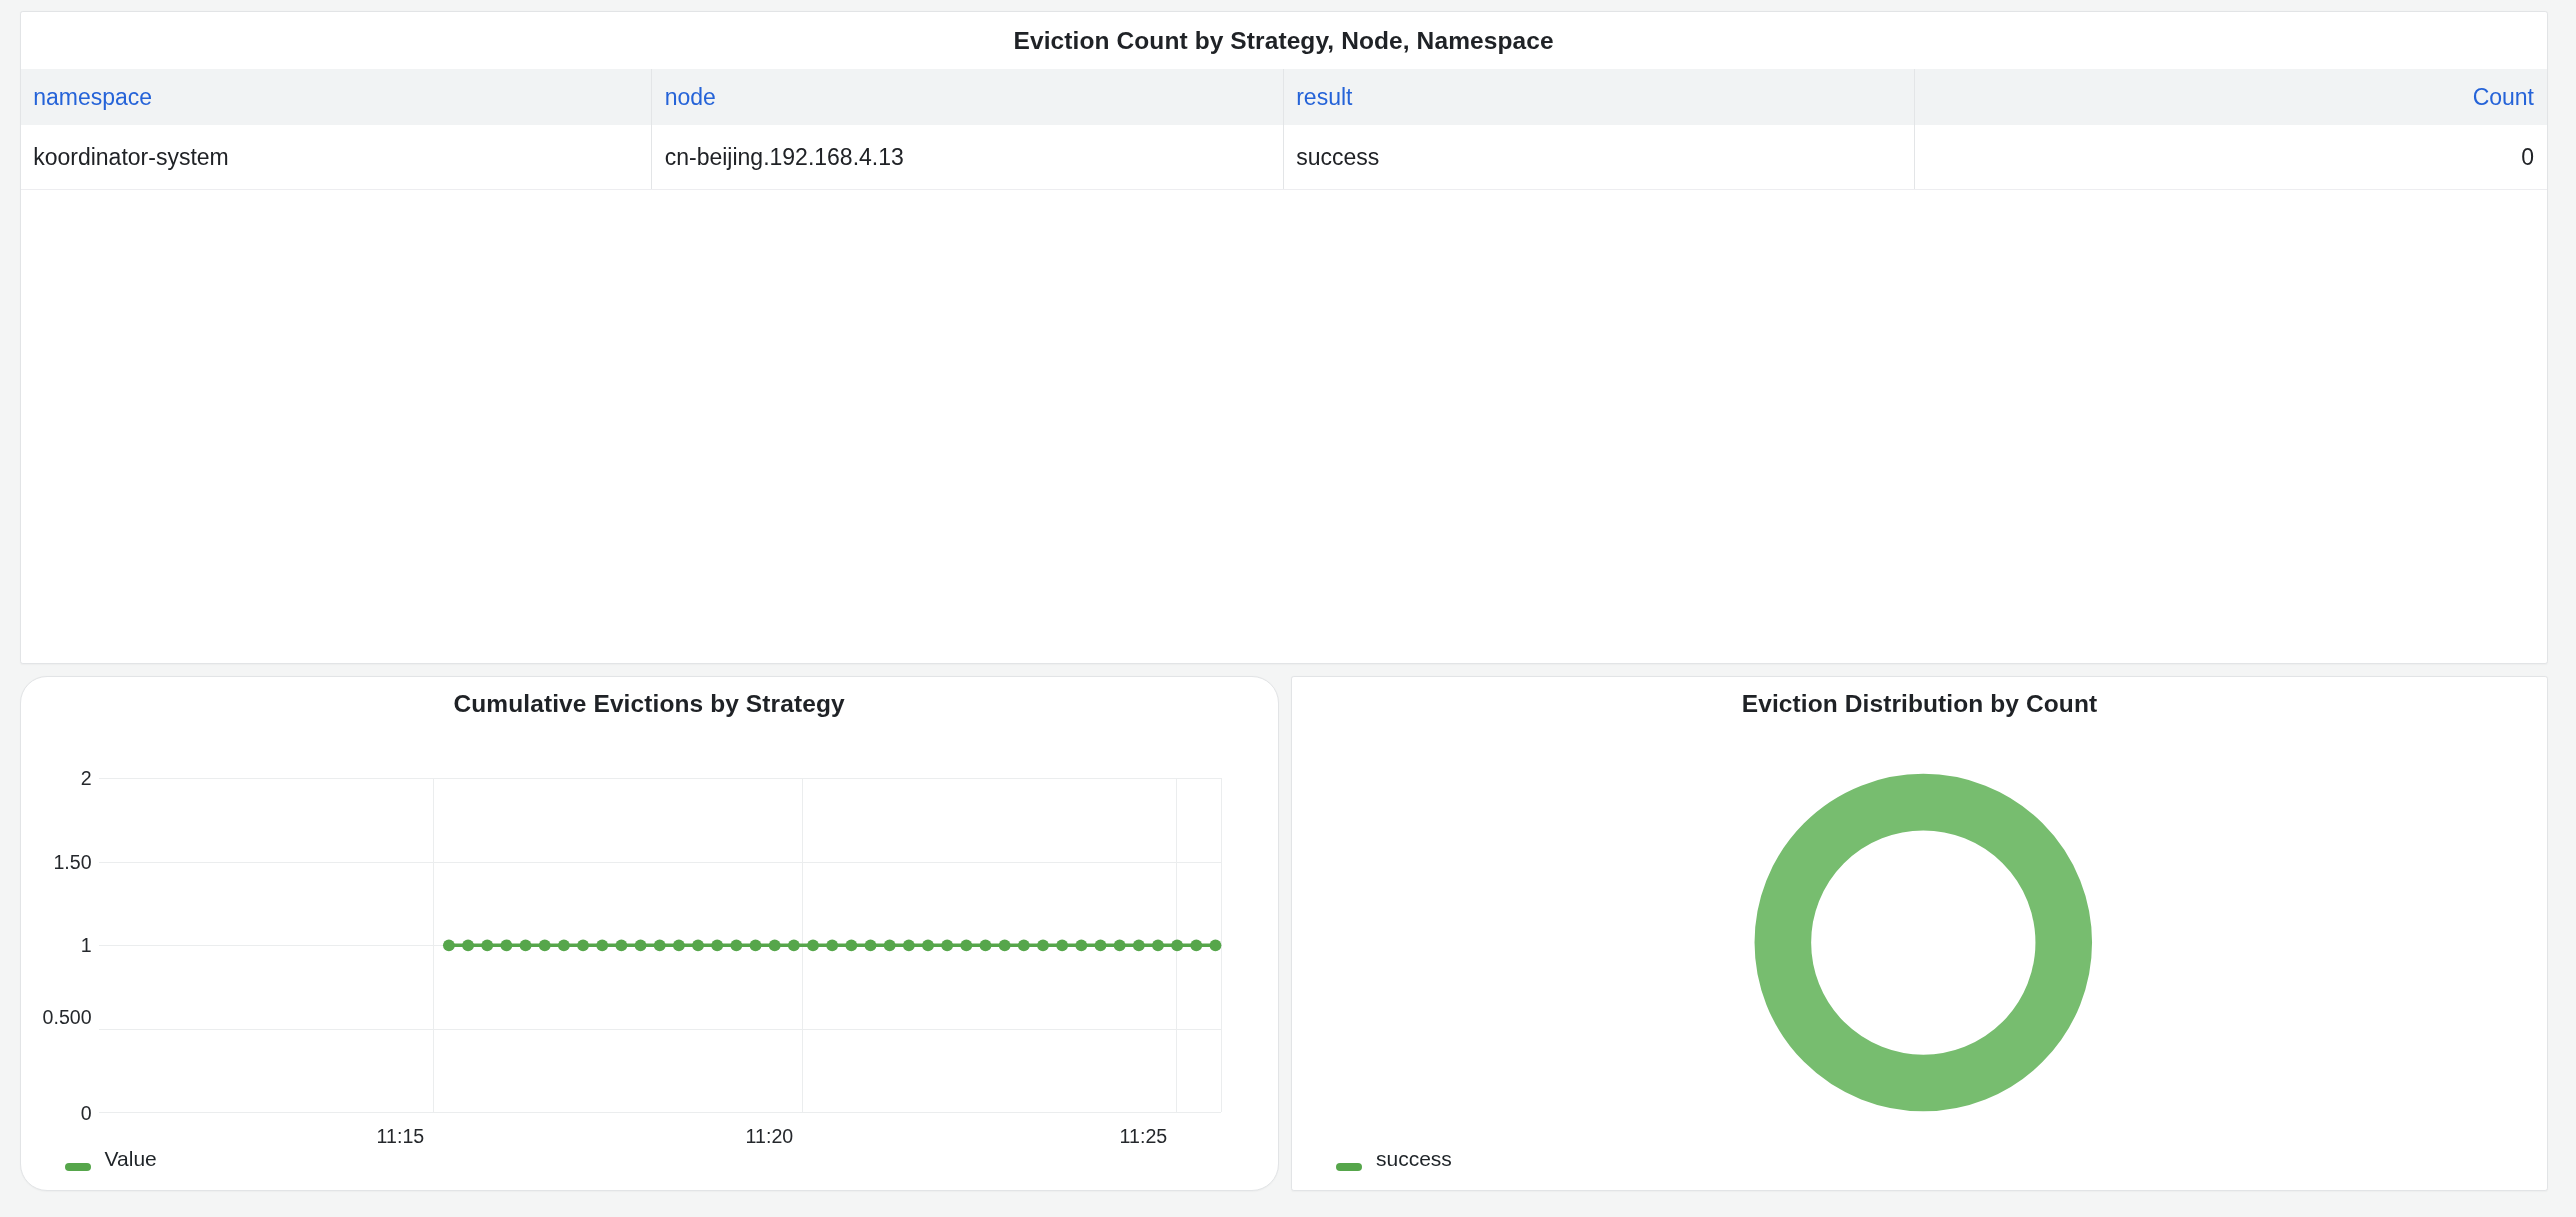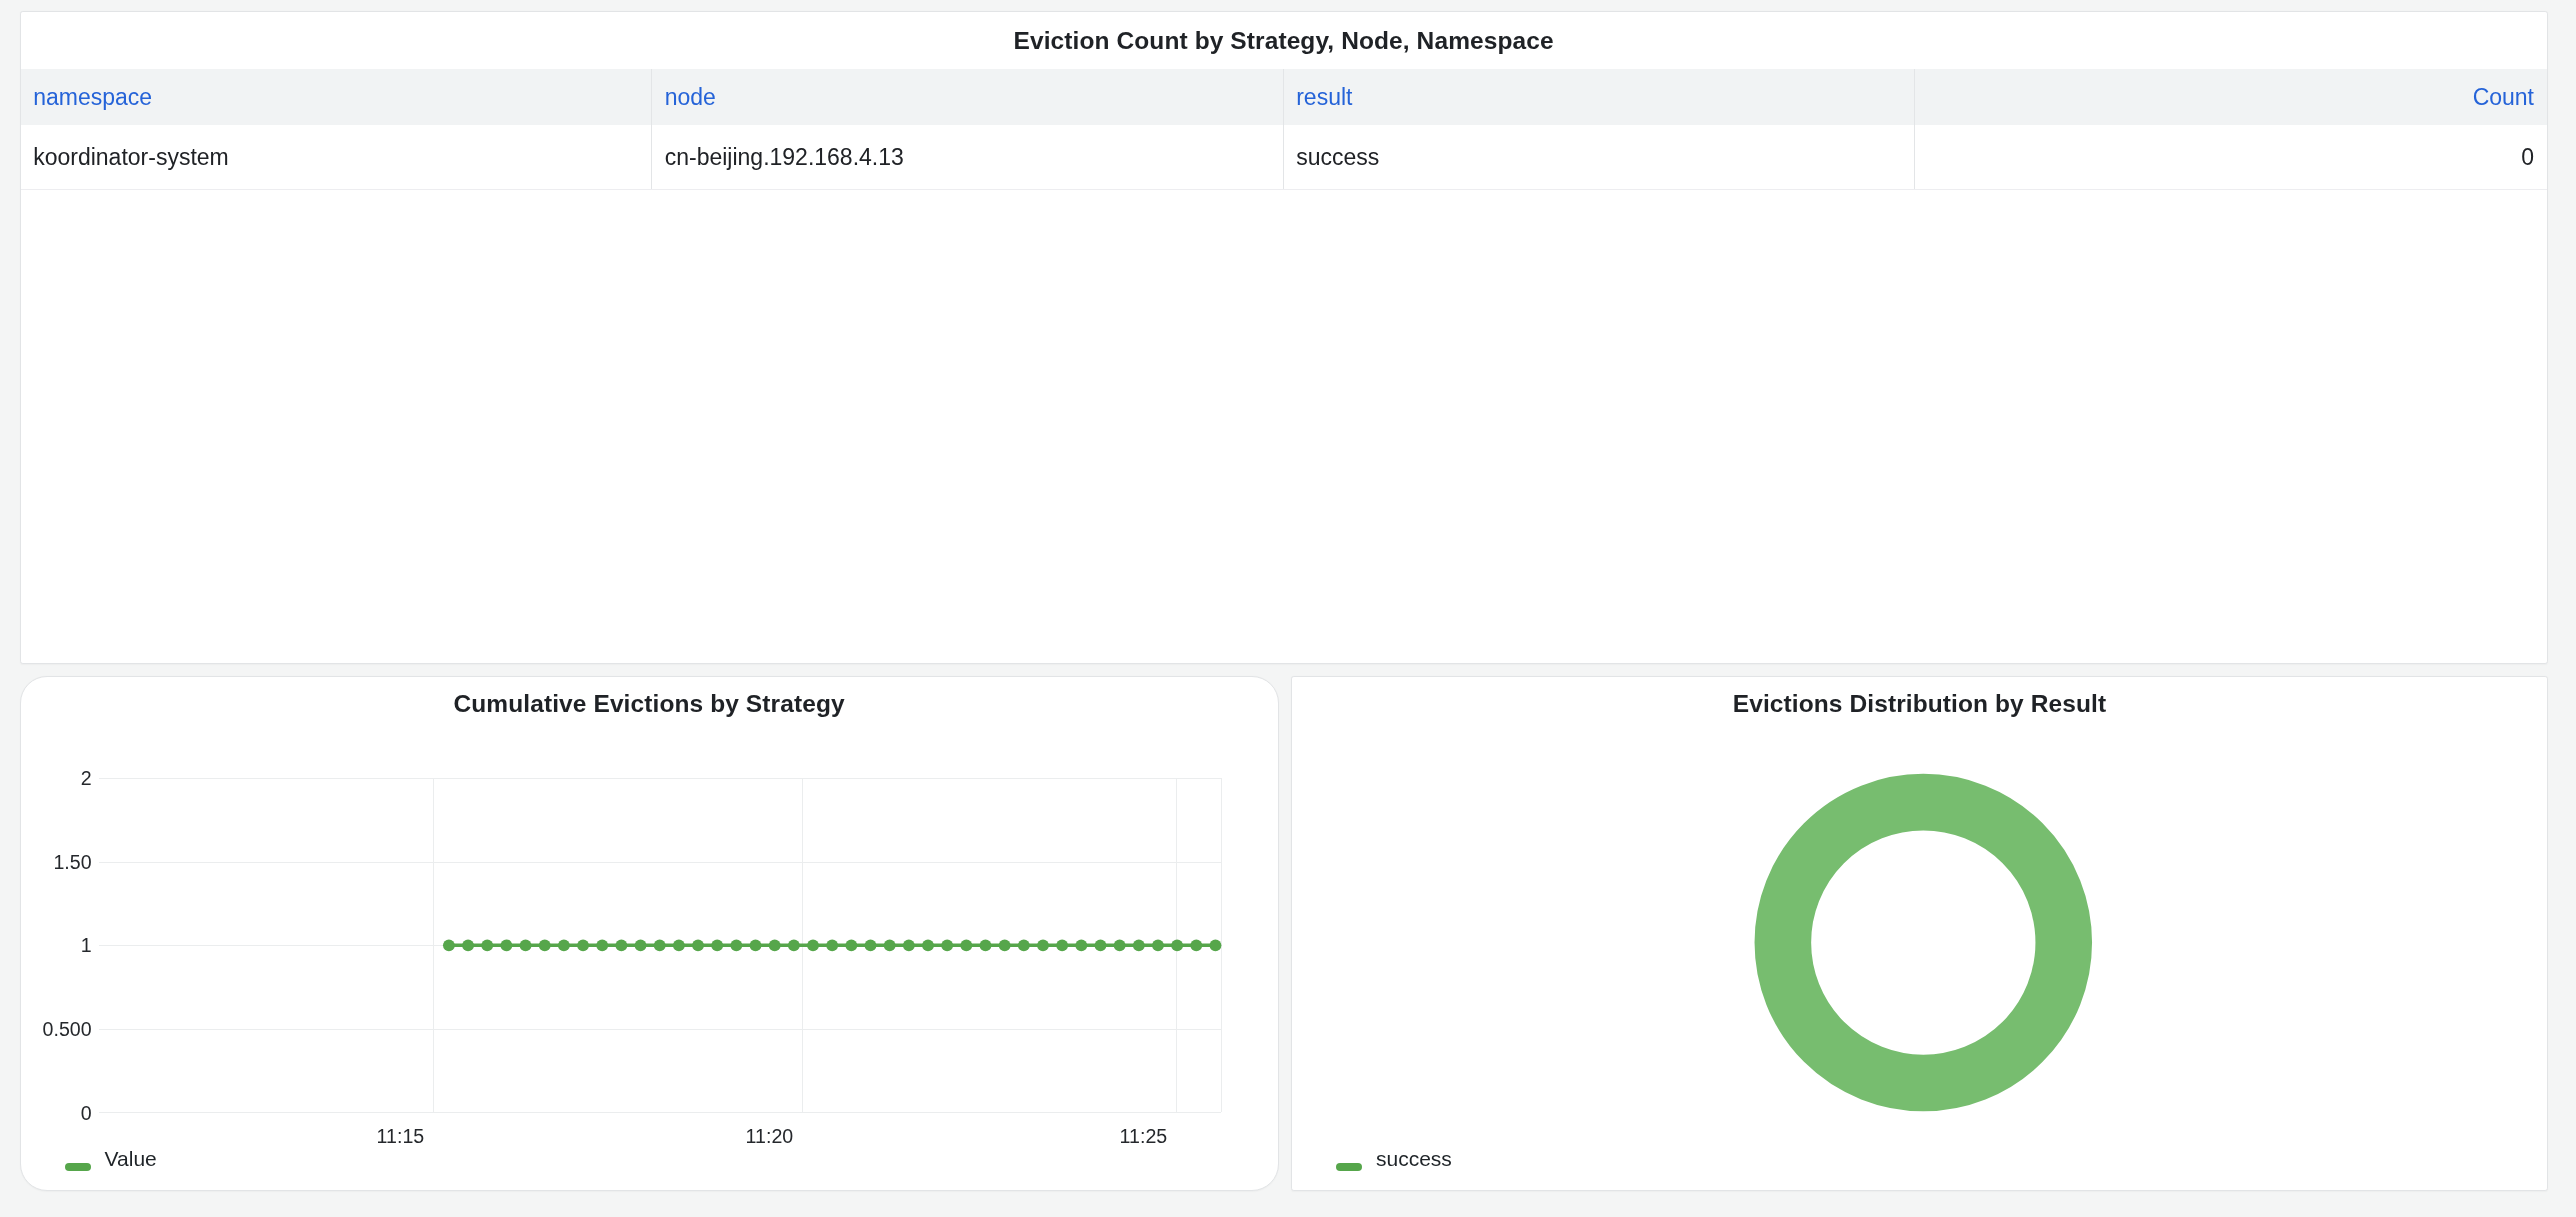--- a/index.html
+++ b/index.html
@@ -103,21 +103,21 @@
       <div class="gridline-h" style="left: 78px; top: 268px; width: 1122px;"></div>
       <div class="gridline-h" style="left: 78px; top: 185px; width: 1122px;"></div>
       <div class="gridline-h" style="left: 78px; top: 101px; width: 1122px;"></div>
       <div class="gridline-v" style="left: 412px; top: 101px; height: 334px;"></div>
       <div class="gridline-v" style="left: 781px; top: 101px; height: 334px;"></div>
       <div class="gridline-v" style="left: 1155px; top: 101px; height: 334px;"></div>
       <div class="gridline-v" style="left: 1200px; top: 101px; height: 334px;"></div>
     </div>
   <div id="line-yticks">
       <div class="ytick" style="top: 424px;">0</div>
-      <div class="ytick" style="top: 340px;">0.500</div>
+      <div class="ytick" style="top: 328px;">0.500</div>
       <div class="ytick" style="top: 256px;">1</div>
       <div class="ytick" style="top: 173px;">1.50</div>
       <div class="ytick" style="top: 89px;">2</div>
     </div>
   <div id="line-xticks">
       <div class="xtick" style="left: 412px; top: 447px;">11:15</div>
       <div class="xtick" style="left: 781px; top: 447px;">11:20</div>
       <div class="xtick" style="left: 1155px; top: 447px;">11:25</div>
     </div>
 
@@ -166,21 +166,21 @@
       <circle cx="1709" cy="384" r="8.5" fill="#56a64b"></circle>
     </svg>
 
   <div class="legend">
     <span class="legend-swatch" style="background: rgb(86, 166, 75);"></span>
     <span class="legend-label">Value</span>
   </div>
 </div>
 
 <div class="panel" id="donut-panel">
-  <div class="panel-title">Evictions Distribution by Result</div>
+  <div class="panel-title">Eviction Distribution by Count</div>
 
   <svg class="chart-svg" width="1257" height="515" viewBox="0 0 1798 737">
     <circle cx="903" cy="380" r="201" fill="none" stroke-width="81" stroke="#77bd6f"></circle>
   </svg>
 
   <div class="legend">
     <span class="legend-swatch" style="background: rgb(86, 166, 75);"></span>
     <span class="legend-label">success</span>
   </div>
 </div>

